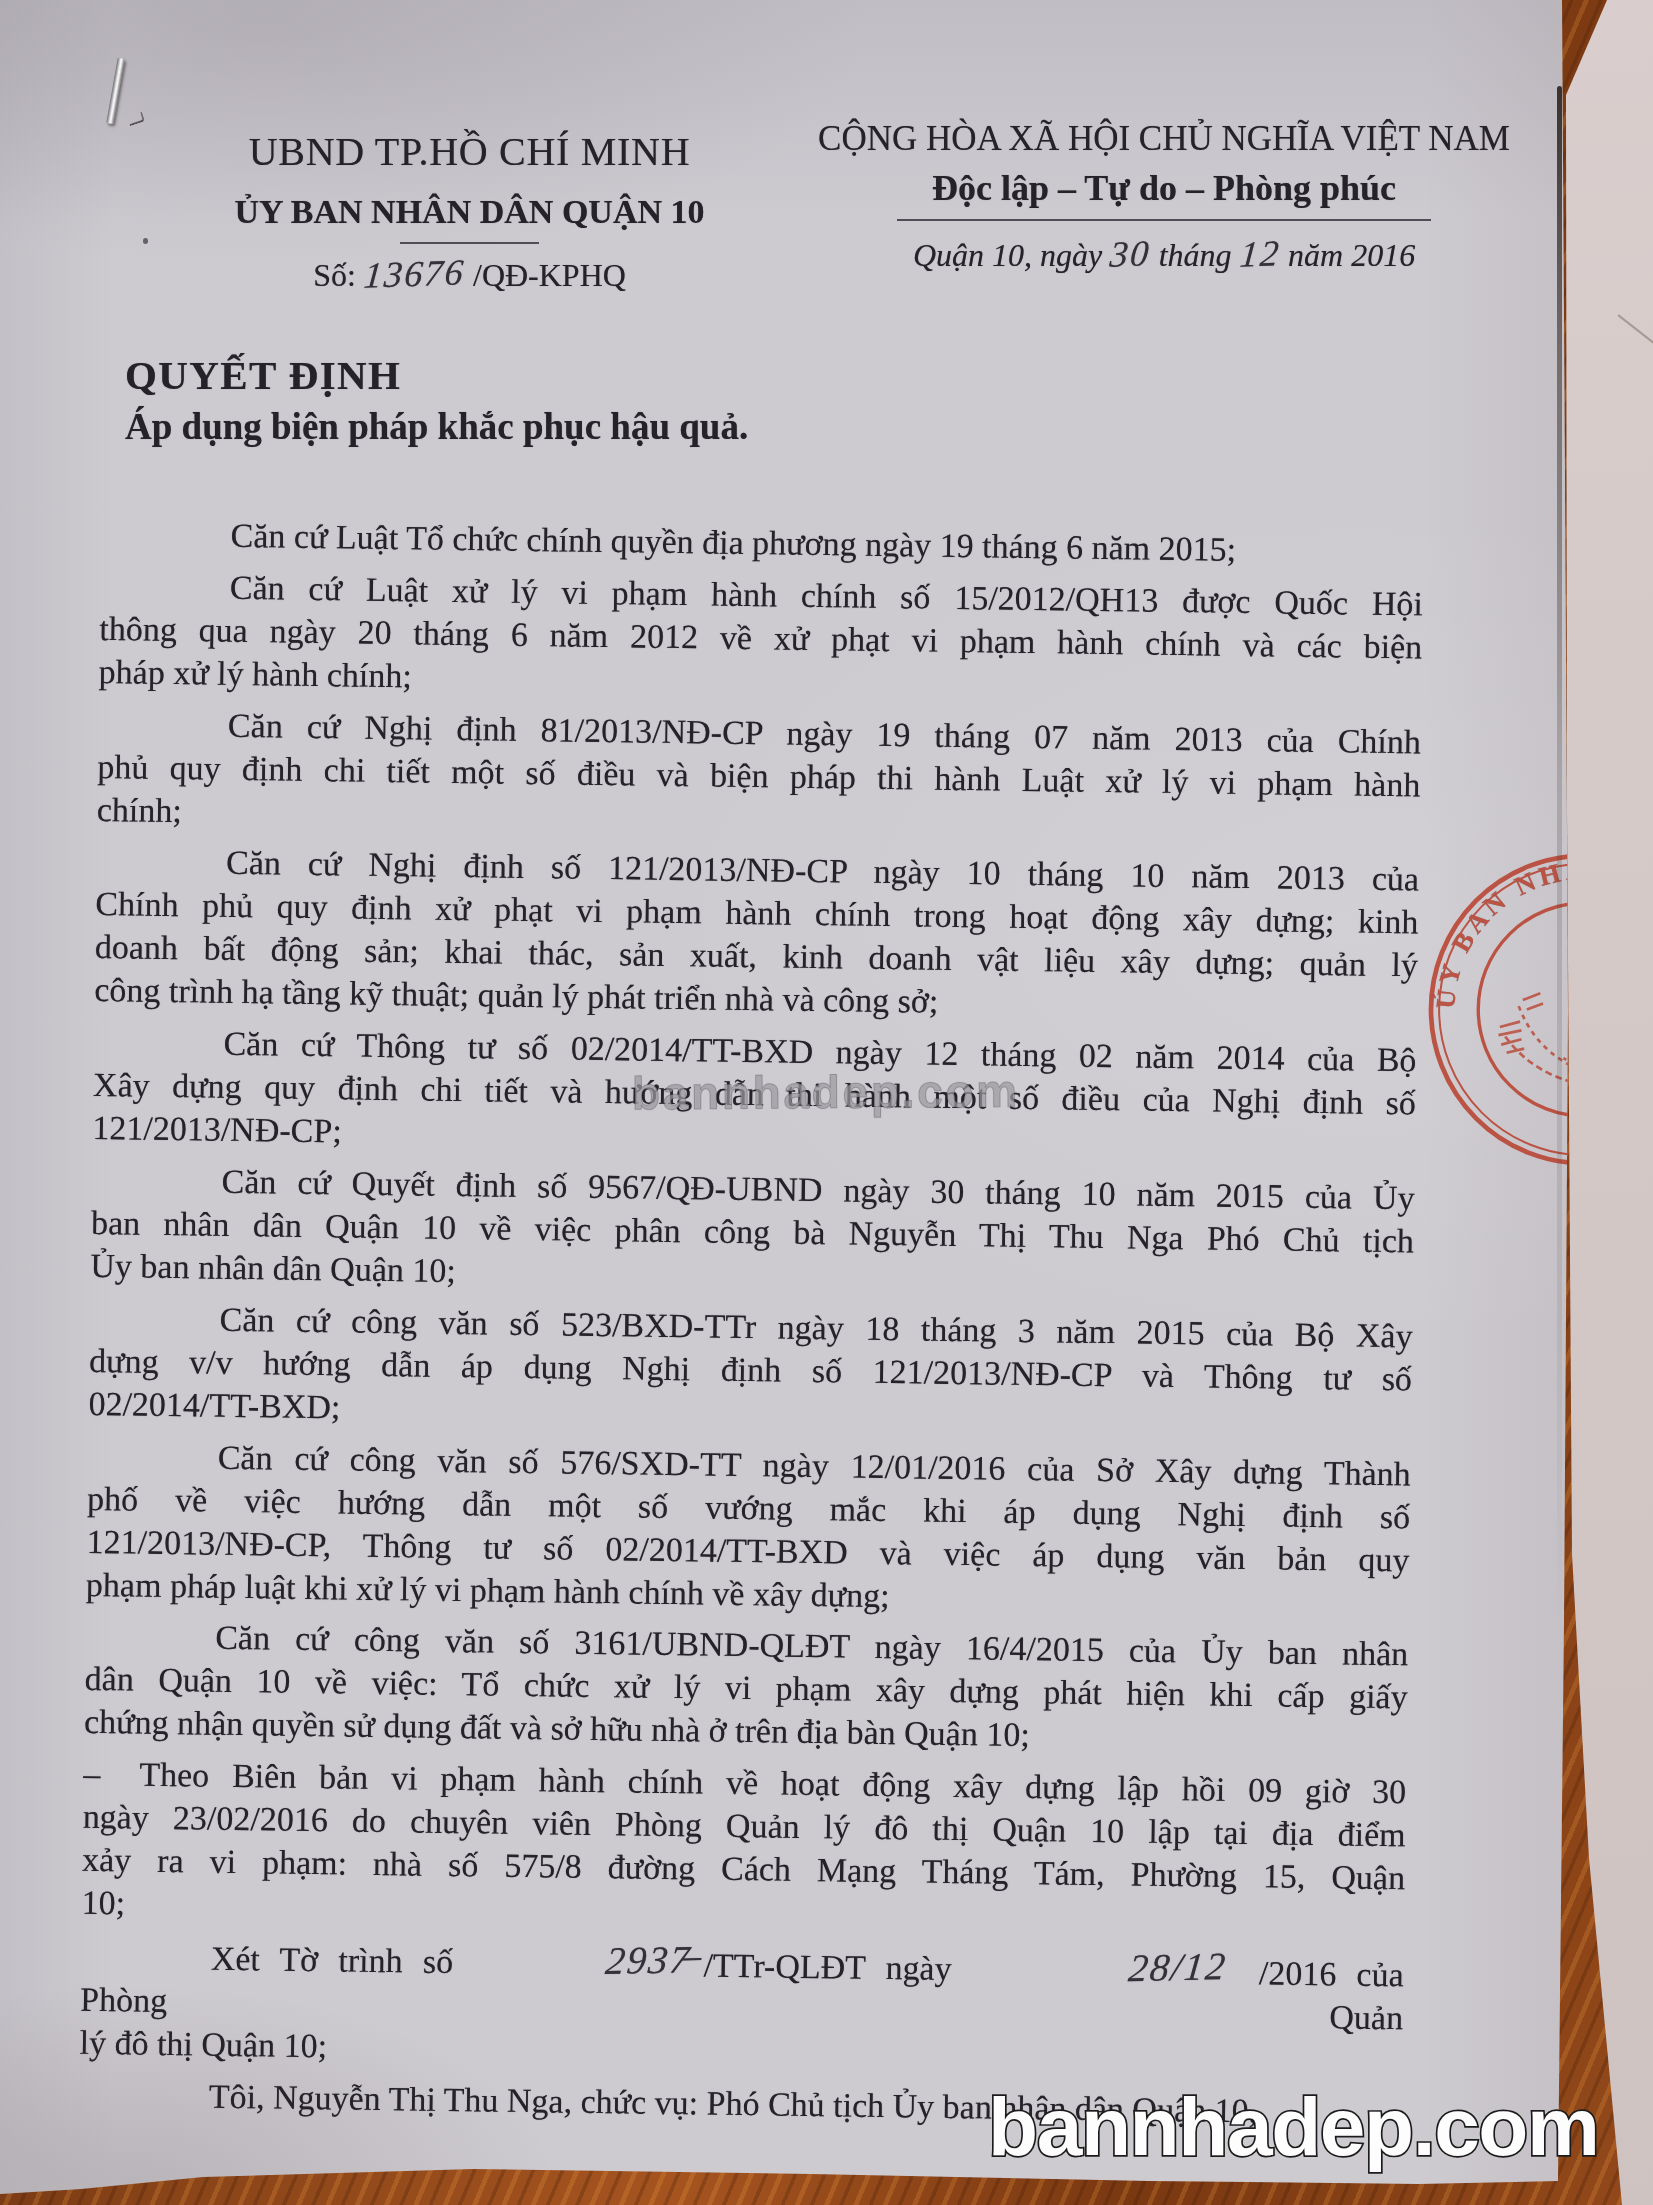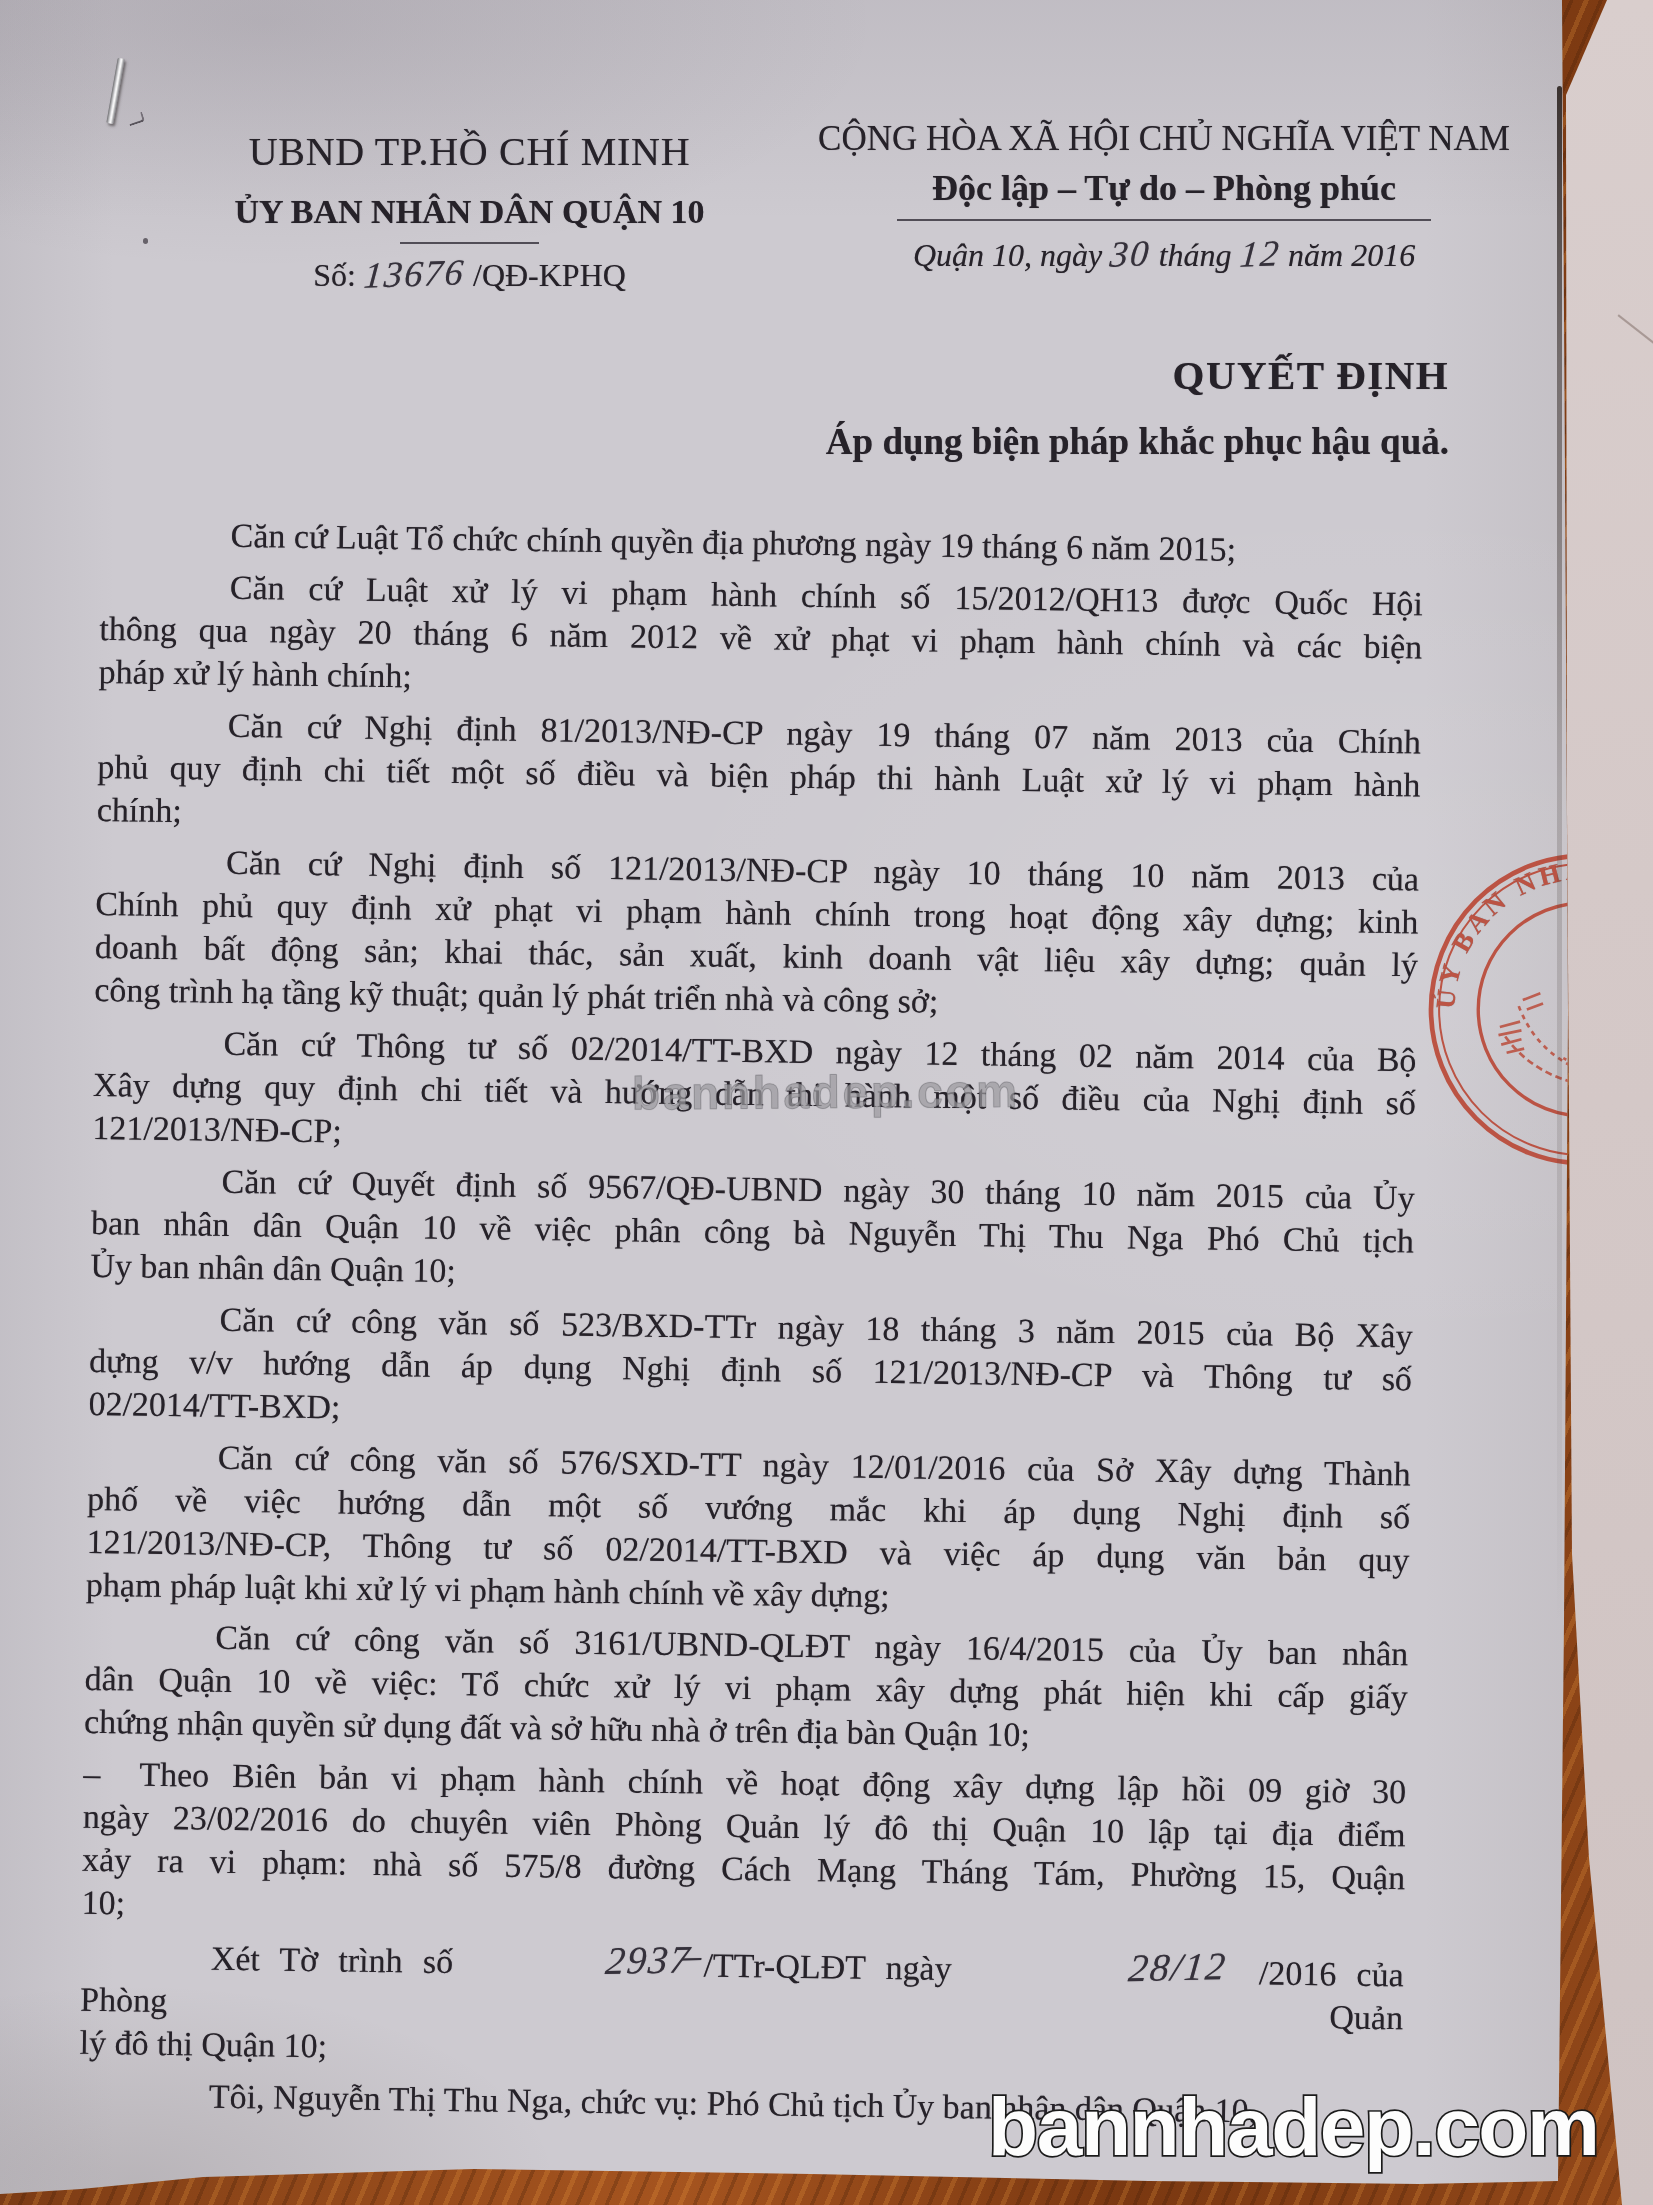--- a/index.html
+++ b/index.html
@@ -57,23 +57,23 @@
   .hdr-left .l2{font-size:34px;font-weight:bold;margin-top:18px;letter-spacing:0px;}
   .hdr-left .rule{width:139px;height:2.7px;background:#3b3741;margin:10.8px auto 0;opacity:.85;}
   .hdr-left .so{font-size:32px;margin-top:8px;}
   .hdr-right{position:absolute;left:762px;top:119px;width:804px;text-align:center;}
   .hdr-right .l1{font-size:35px;font-weight:normal;}
   .hdr-right .l2{font-size:36px;font-weight:bold;margin-top:8px;}
   .hdr-right .rule{width:534px;height:2.7px;background:#3b3741;margin:9.5px auto 0;opacity:.85;}
   .hdr-right .date{font-size:32px;font-style:italic;margin-top:10.8px;}
 
   
-  .title-wrap{position:absolute;left:98px;top:351px;width:1351px;text-align:right;}
+  .title-wrap{position:absolute;left:125px;top:351px;width:1351px;text-align:left;}
   .doc-title{font-size:41px;font-weight:bold;letter-spacing:1.4px;}
-  .doc-subtitle{font-size:37px;font-weight:bold;margin-top:21px;}
+  .doc-subtitle{font-size:37px;font-weight:bold;margin-top:6px;}
 
   
   .body{position:absolute;left:101px;top:512px;width:1323px;font-size:34px;line-height:43px;
     transform:rotate(0.8deg);transform-origin:0 0;}
   .para{margin-bottom:8.8px;}
   .bline{text-align:justify;text-align-last:justify;}
   .bline.last{text-align-last:left;}
   .bline.indent{text-indent:130px;}
 
   

